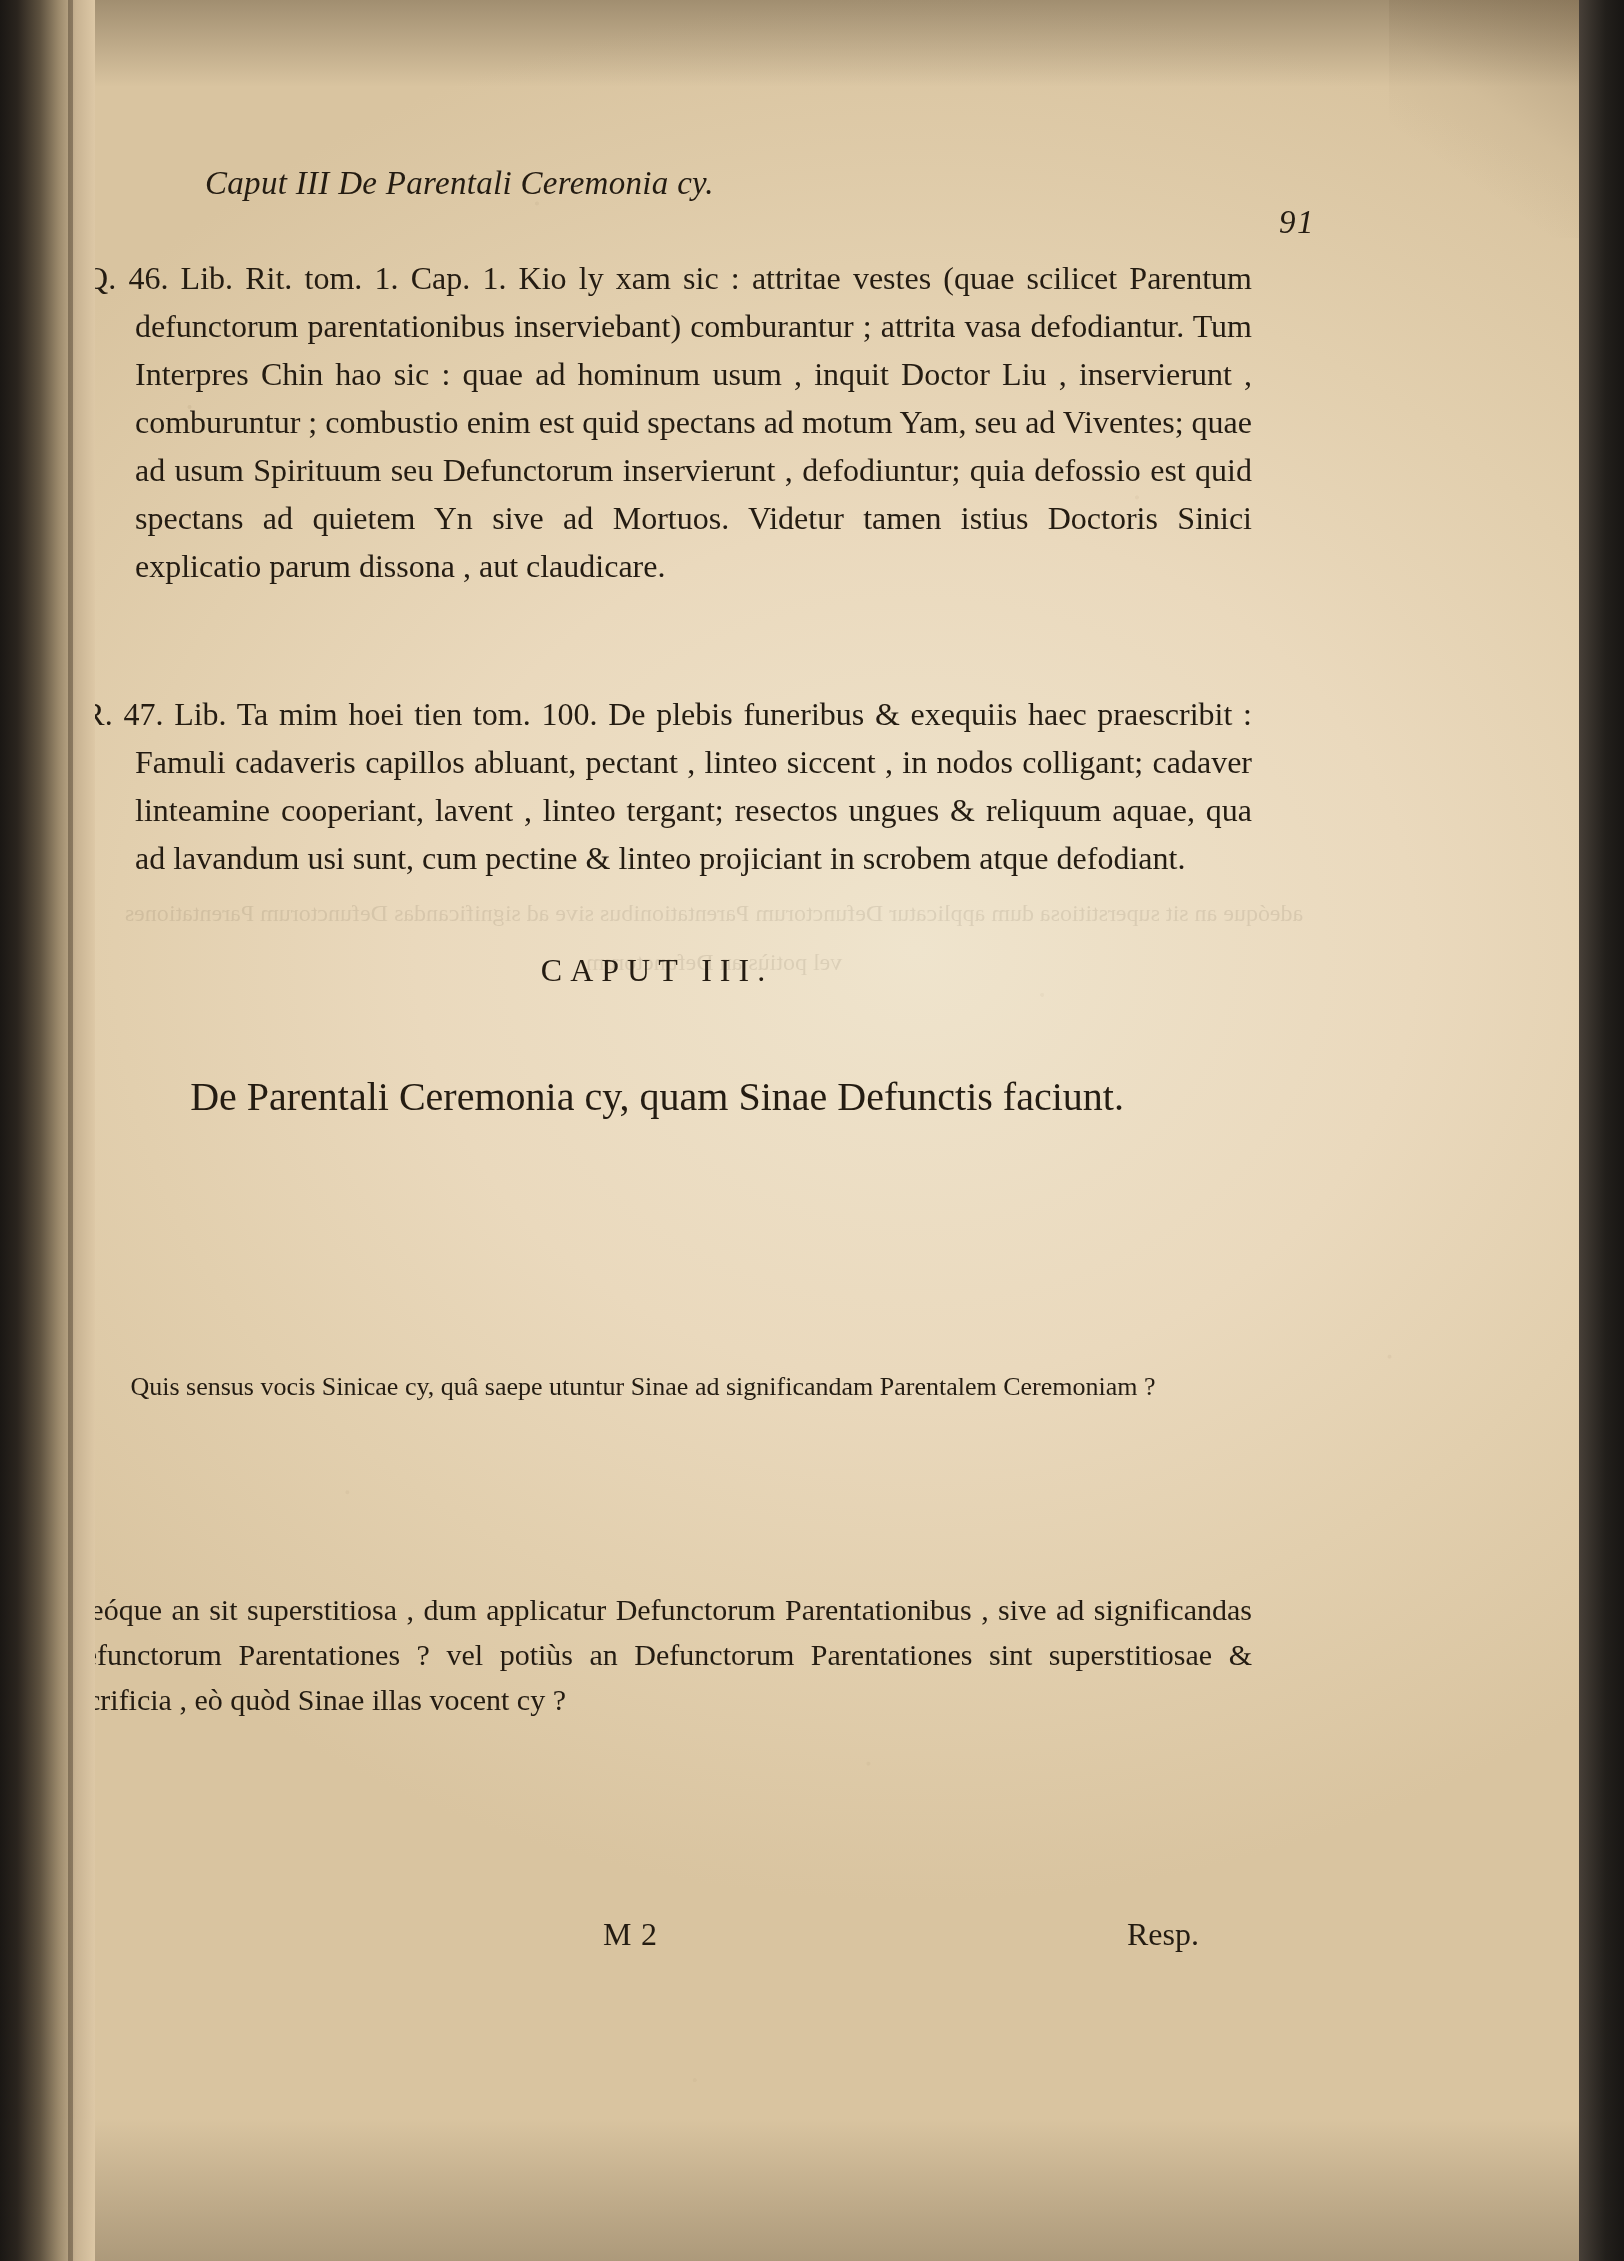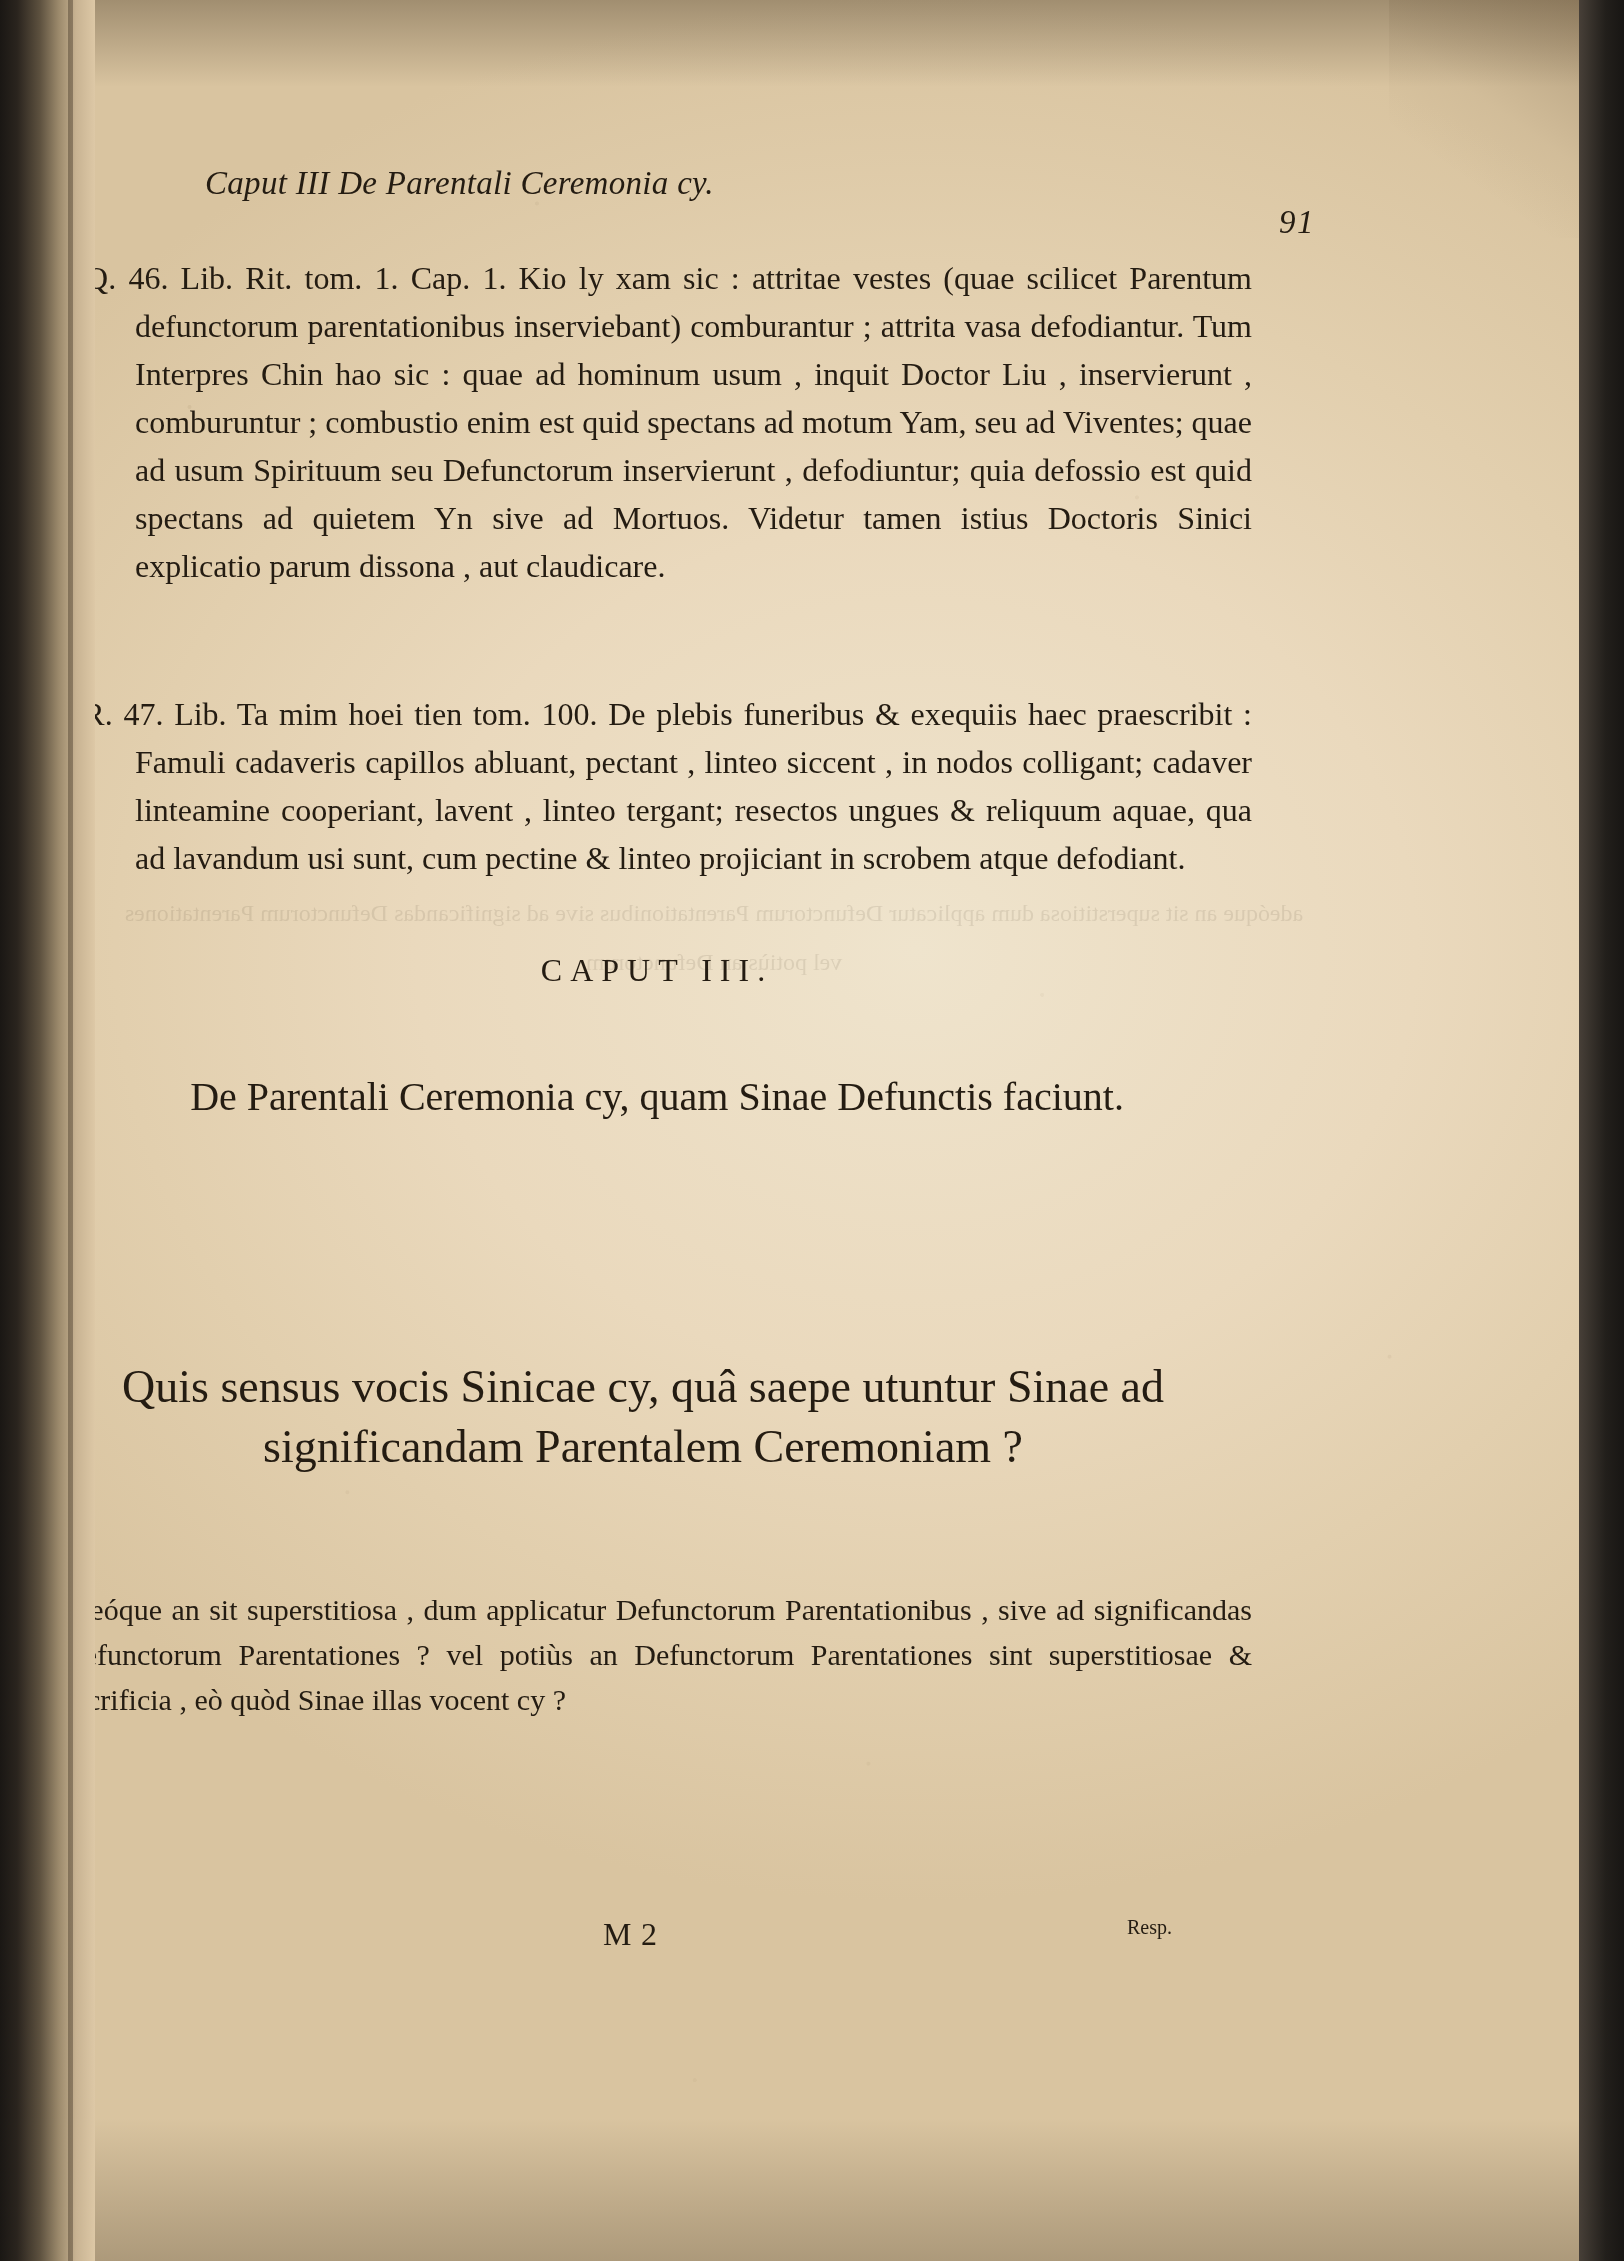--- a/index.html
+++ b/index.html
@@ -192,21 +192,21 @@
     font-size: 49px;
     letter-spacing: 9.5px;
   }
 
   .question {
     position: absolute;
     top: 1357px;
     left: 32px;
     width: 1222px;
     text-align: center;
-    font-size: 46px;
+    font-size: 26px;
     line-height: 60px;
   }
 
   
   #body-block {
     position: absolute;
     top: 1587px;
     left: 62px;
     width: 1190px;
     font-size: 30px;
@@ -234,21 +234,21 @@
     position: absolute;
     top: 1916px;
     left: 603px;
     font-size: 32px;
     letter-spacing: 0.8px;
   }
   .catchword {
     position: absolute;
     top: 1916px;
     left: 1127px;
-    font-size: 20px;
+    font-size: 32px;
   }
 </style>
 </head>
 <body>
 
 <div id="scan">
 
   <div id="table-edge"></div>
 
   <div id="leaf">

